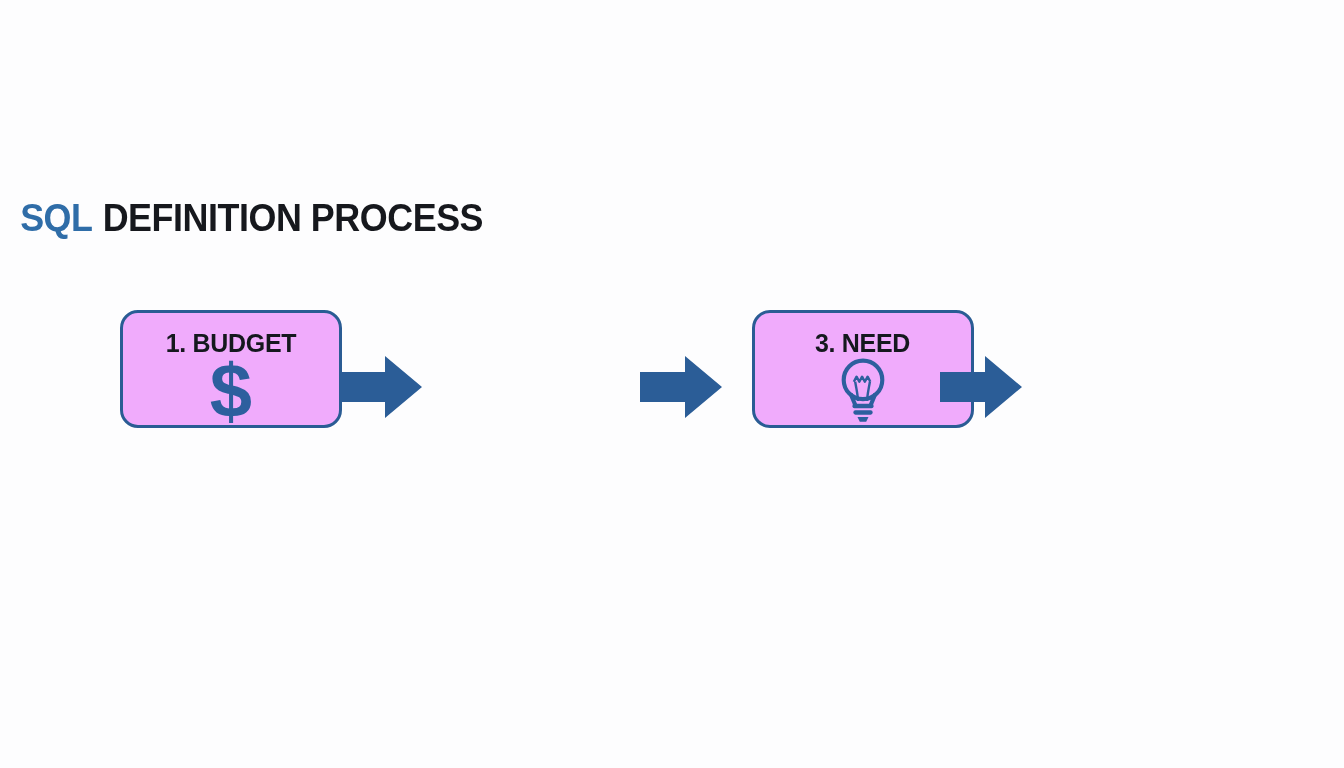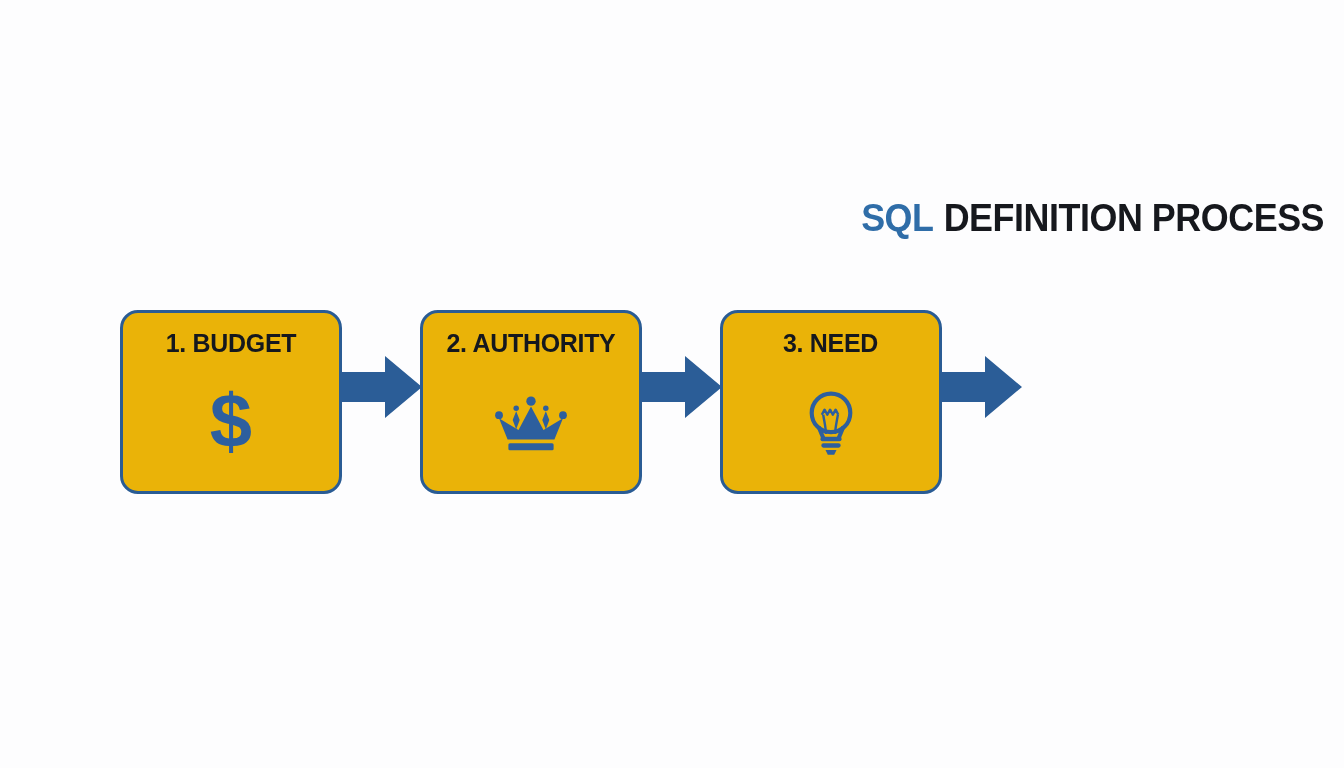--- a/index.html
+++ b/index.html
@@ -16,42 +16,42 @@
     width: 1344px;
     height: 768px;
     background: #fdfdfe;
   }
   .title {
     position: absolute;
     top: 196px;
     left: 0;
     width: 100%;
     margin: 0;
-    text-align: right;
+    text-align: left;
     font-size: 39px;
     font-weight: 700;
     letter-spacing: -0.5px;
     line-height: 44px;
     white-space: nowrap;
   }
   .title .inner {
     display: inline-block;
     transform: scaleX(0.92);
     transform-origin: center center;
   }
   .t-hl   { color: #2f6da8; }
   .t-rest { color: #16181d; margin-left: 11px; }
 
   .step-box {
     position: absolute;
     top: 310px;
     width: 222px;
-    height: 184px;
+    height: 118px;
     box-sizing: border-box;
-    background: #eab308;
+    background: #f0abfc;
     border: 3px solid #2a5c94;
     border-radius: 18px;
     display: flex;
     flex-direction: column;
     align-items: center;
   }
   .step-label {
     margin-top: 15px;
     font-size: 26px;
     font-weight: 700;
@@ -97,46 +97,28 @@
       <span class="dollar-glyph">$</span>
     </div>
   </div>
 
   <div class="arrow" style="left:340px">
     <svg viewBox="0 0 82 62" xmlns="http://www.w3.org/2000/svg">
       <polygon points="0,16 45,16 45,0 82,31 45,62 45,46 0,46" fill="#2b5d97"></polygon>
     </svg>
   </div>
 
-  <div class="step-box" style="left:420px">
-    <div class="step-label">2. AUTHORITY</div>
-    <div class="step-icon">
-      <svg width="78" height="58" viewBox="0 0 100 74" xmlns="http://www.w3.org/2000/svg">
-        <g fill="#2d5f9e">
-          <circle cx="50" cy="9" r="6"></circle>
-          <circle cx="9" cy="27" r="5"></circle>
-          <circle cx="91" cy="27" r="5"></circle>
-          <circle cx="31" cy="18" r="3.5"></circle>
-          <circle cx="69" cy="18" r="3.5"></circle>
-          <polygon points="31,22 35.5,33 31,45 26.5,33"></polygon>
-          <polygon points="69,22 73.5,33 69,45 64.5,33"></polygon>
-          <path d="M9,31 L20,58 L80,58 L91,31 L66,46 L50,16 L34,46 Z"></path>
-          <rect x="21" y="63" width="58" height="9" rx="2"></rect>
-        </g>
-      </svg>
-    </div>
-  </div>
 
   <div class="arrow" style="left:640px">
     <svg viewBox="0 0 82 62" xmlns="http://www.w3.org/2000/svg">
       <polygon points="0,16 45,16 45,0 82,31 45,62 45,46 0,46" fill="#2b5d97"></polygon>
     </svg>
   </div>
 
-  <div class="step-box" style="left:720px">
+  <div class="step-box" style="left:752px">
     <div class="step-label">3. NEED</div>
     <div class="step-icon">
       <svg width="50" height="68" viewBox="0 0 54 74" xmlns="http://www.w3.org/2000/svg">
         <circle cx="27" cy="26" r="21" fill="none" stroke="#2d5f9e" stroke-width="4.5"></circle>
         <path d="M13.5,41 L18.5,53" stroke="#2d5f9e" stroke-width="4.5" fill="none"></path>
         <path d="M40.5,41 L35.5,53" stroke="#2d5f9e" stroke-width="4.5" fill="none"></path>
         <path d="M17,28 L20,22.5 L23,28 L26,22.5 L29,28 L32,22.5 L35,28" fill="none" stroke="#2d5f9e" stroke-width="2.6" stroke-linejoin="round"></path>
         <path d="M18.5,28 C20,37 21.5,43 21.5,49" fill="none" stroke="#2d5f9e" stroke-width="2.6"></path>
         <path d="M34.5,28 C33,37 31.5,43 31.5,49" fill="none" stroke="#2d5f9e" stroke-width="2.6"></path>
         <rect x="15.5" y="52" width="23" height="4.8" rx="2.2" fill="#2d5f9e"></rect>

